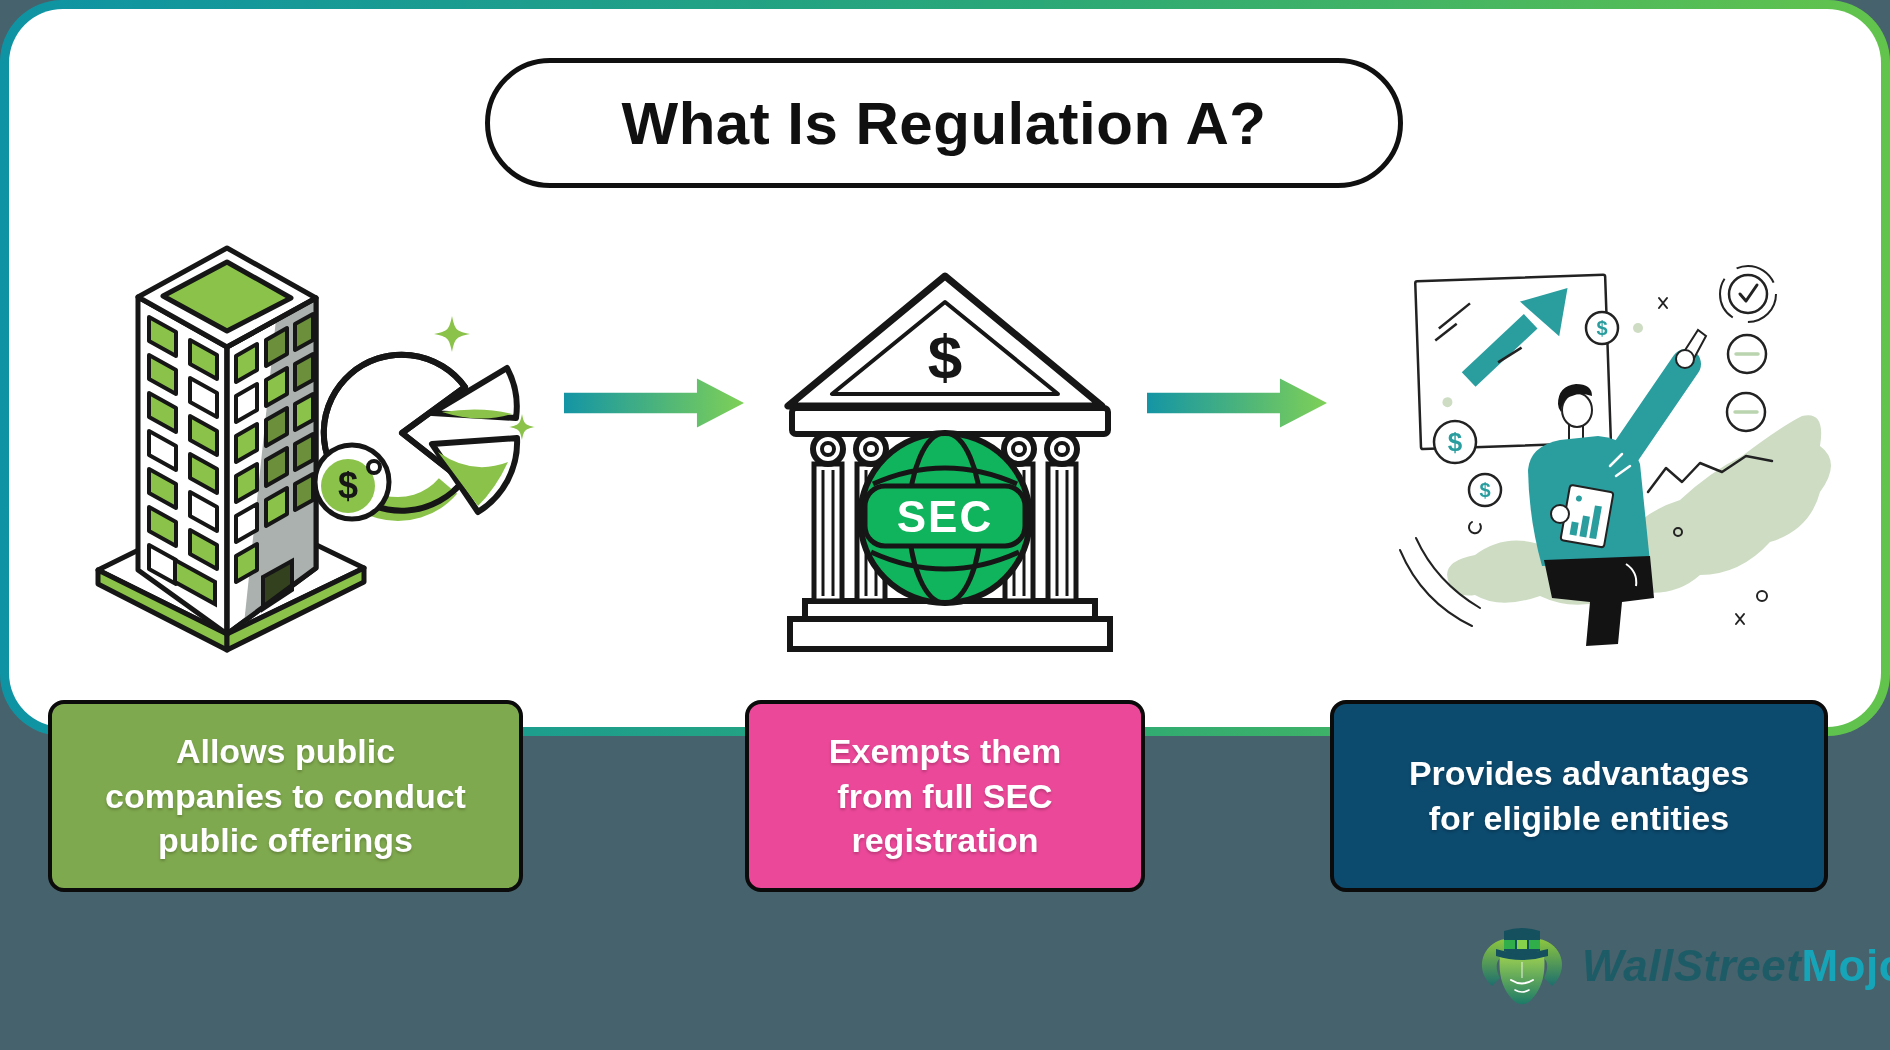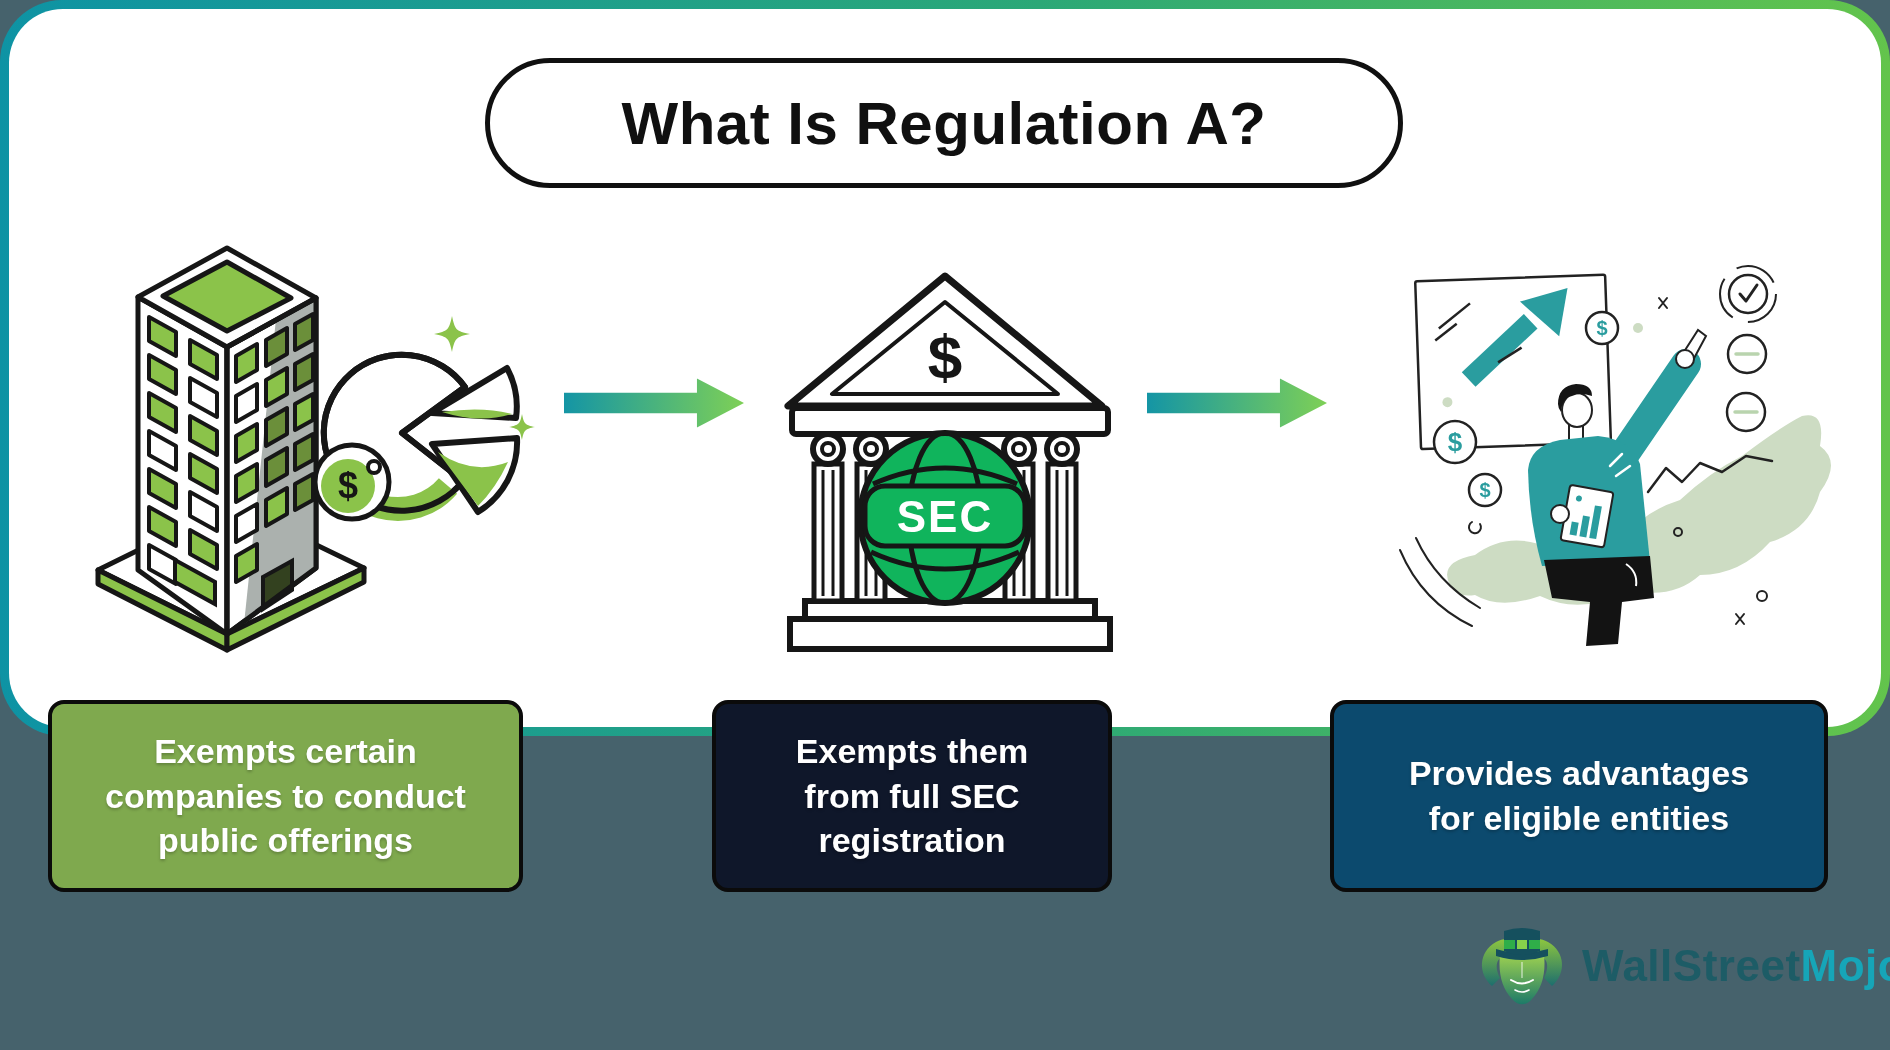--- a/index.html
+++ b/index.html
@@ -32,27 +32,27 @@
     border:4px solid #0b0b0b;border-radius:16px;
     display:flex;align-items:center;justify-content:center;
     padding:10px 18px;
   }
   .step-box .label{
     color:#ffffff;font-weight:700;font-size:34px;line-height:1.32;
     text-align:center;white-space:pre-line;
     text-shadow:0 2px 3px rgba(0,0,0,.22);
   }
   .box-1{left:48px;width:475px;background:#7fa94e;}
-  .box-2{left:712px;width:400px;background:#0f172a;}
+  .box-2{left:745px;width:400px;background:#ec4899;}
   .box-3{left:1330px;width:498px;background:#0c4a6e;}
   .logo{
     position:absolute;left:1476px;top:922px;display:flex;align-items:center;gap:14px;
   }
   .logo-text{font-size:44px;font-weight:800;letter-spacing:.5px;}
-  .logo-text .p1{color:#1d5c66;}
+  .logo-text .p1{color:#1d5c66;font-style:italic;}
   .logo-text .p2{color:#16a5b8;}
   svg text{font-family:"Liberation Sans","DejaVu Sans",sans-serif;}
 </style>
 </head>
 <body>
 
 <div class="stage">
   <div class="frame-border">
     <div class="frame-inner"></div>
   </div>
@@ -277,21 +277,21 @@
         <rect x="213" y="274" width="7" height="33" fill="#2a9d9f"></rect>
         <circle cx="196" cy="270" r="3" fill="#2a9d9f"></circle>
       </g>
       <circle cx="180" cy="284" r="9" fill="#ffffff" stroke="#222222" stroke-width="2"></circle>
       <path d="M164,330 L270,326 L274,368 L242,372 L238,414 L206,416 L210,372 L172,368 Z" fill="#131313"></path>
       <path d="M246,334 Q258,342 256,356" fill="none" stroke="#ffffff" stroke-width="2"></path>
     </g>
   </svg>
 
   <div class="step-box box-1">
-    <div class="label">Exempts certain
+    <div class="label">Allows public
 companies to conduct
 public offerings</div>
   </div>
   <div class="step-box box-2">
     <div class="label">Exempts them
 from full SEC
 registration</div>
   </div>
   <div class="step-box box-3">
     <div class="label">Provides advantages

